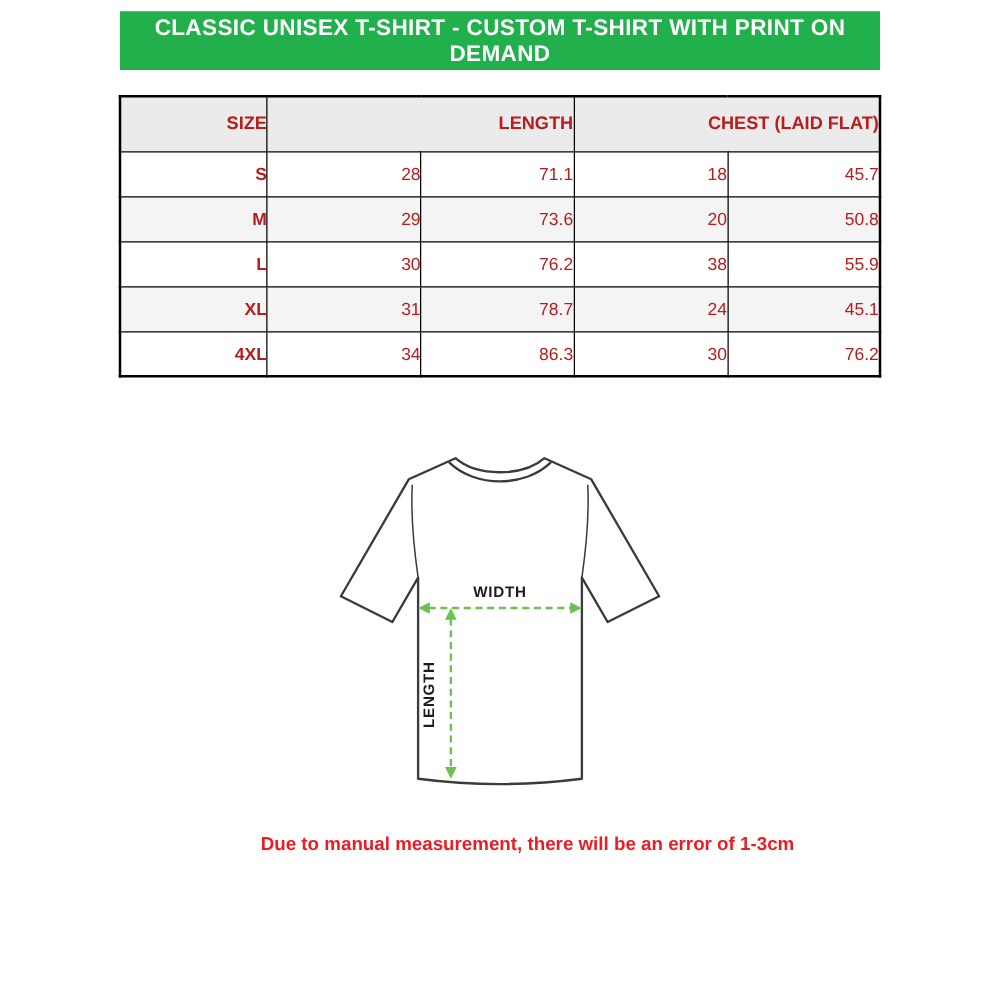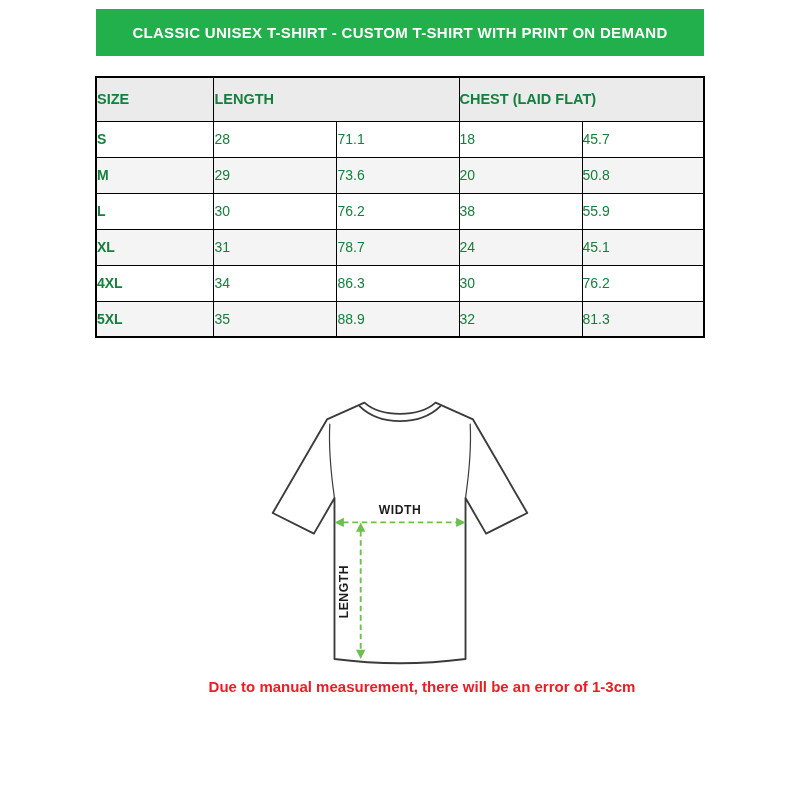--- a/index.html
+++ b/index.html
@@ -13,50 +13,51 @@
     width:800px; height:800px;
     display:flex; flex-direction:column; align-items:center;
     background:#ffffff;
   }
   .banner {
     margin-top:9px;
     width:608px; height:47px;
     background:#21b04b;
     color:#ffffff;
     display:flex; align-items:center; justify-content:center;
-    font-weight:700; font-size:15px; letter-spacing:.3px;
-    text-align:right;
+    font-weight:700; font-size:18px; letter-spacing:.3px;
+    text-align:center;
   }
   table.size-chart {
     margin-top:20px;
     width:608px;
     border-collapse:collapse;
     table-layout:fixed;
     border:2px solid #000;
   }
   .size-chart th, .size-chart td {
     border:1px solid #000;
-    text-align:left; vertical-align:middle;
-    color:#15803d;
+    text-align:right; vertical-align:middle;
+    color:#b91c1c;
   }
   .size-chart th {
     height:44px;
     font-size:14.5px; font-weight:700;
     background:#ebebeb;
   }
   .size-chart td { height:36px; font-size:14px; background:#ffffff; }
   .size-chart td.size-cell { font-weight:700; }
   .size-chart tbody tr:nth-child(even) td { background:#f4f4f4; }
   .diagram-wrap { margin-top:44px; }
   .dim-label {
     font-family:"Liberation Sans", sans-serif;
     font-size:13px; font-weight:700;
     fill:#1c1c1c; letter-spacing:.6px;
   }
   .note {
+    margin-top:24px;
     color:#ed1c24;
     font-weight:700; font-size:15px;
     text-align:center;
     padding-left:44px;
   }
 </style>
 </head>
 <body>
 
 <div class="page">
@@ -109,27 +110,20 @@
         <td>24</td>
         <td>45.1</td>
       </tr>
       <tr>
         <td class="size-cell">4XL</td>
         <td>34</td>
         <td>86.3</td>
         <td>30</td>
         <td>76.2</td>
       </tr>
-      <tr>
-        <td class="size-cell">5XL</td>
-        <td>35</td>
-        <td>88.9</td>
-        <td>32</td>
-        <td>81.3</td>
-      </tr>
     </tbody>
   </table>
 
   <div class="diagram-wrap">
     <svg width="300" height="292" viewBox="0 0 320 312">
       <g stroke="#3b3b3b" stroke-width="2" fill="#ffffff" stroke-linejoin="round" stroke-linecap="round">
         <path d="M122 22 C140 38 180 38 198 22 L238 40 L296 140 L252 162 L230 124 L230 296 Q160 305 90 296 L90 124 L68 162 L24 140 L82 40 Z"></path>
         <path fill="none" d="M117 26 C139 47 181 47 203 26"></path>
         <path fill="none" stroke-width="1.3" d="M90 124 C86 96 84 64 85 45"></path>
         <path fill="none" stroke-width="1.3" d="M230 124 C234 96 236 64 235 45"></path>

